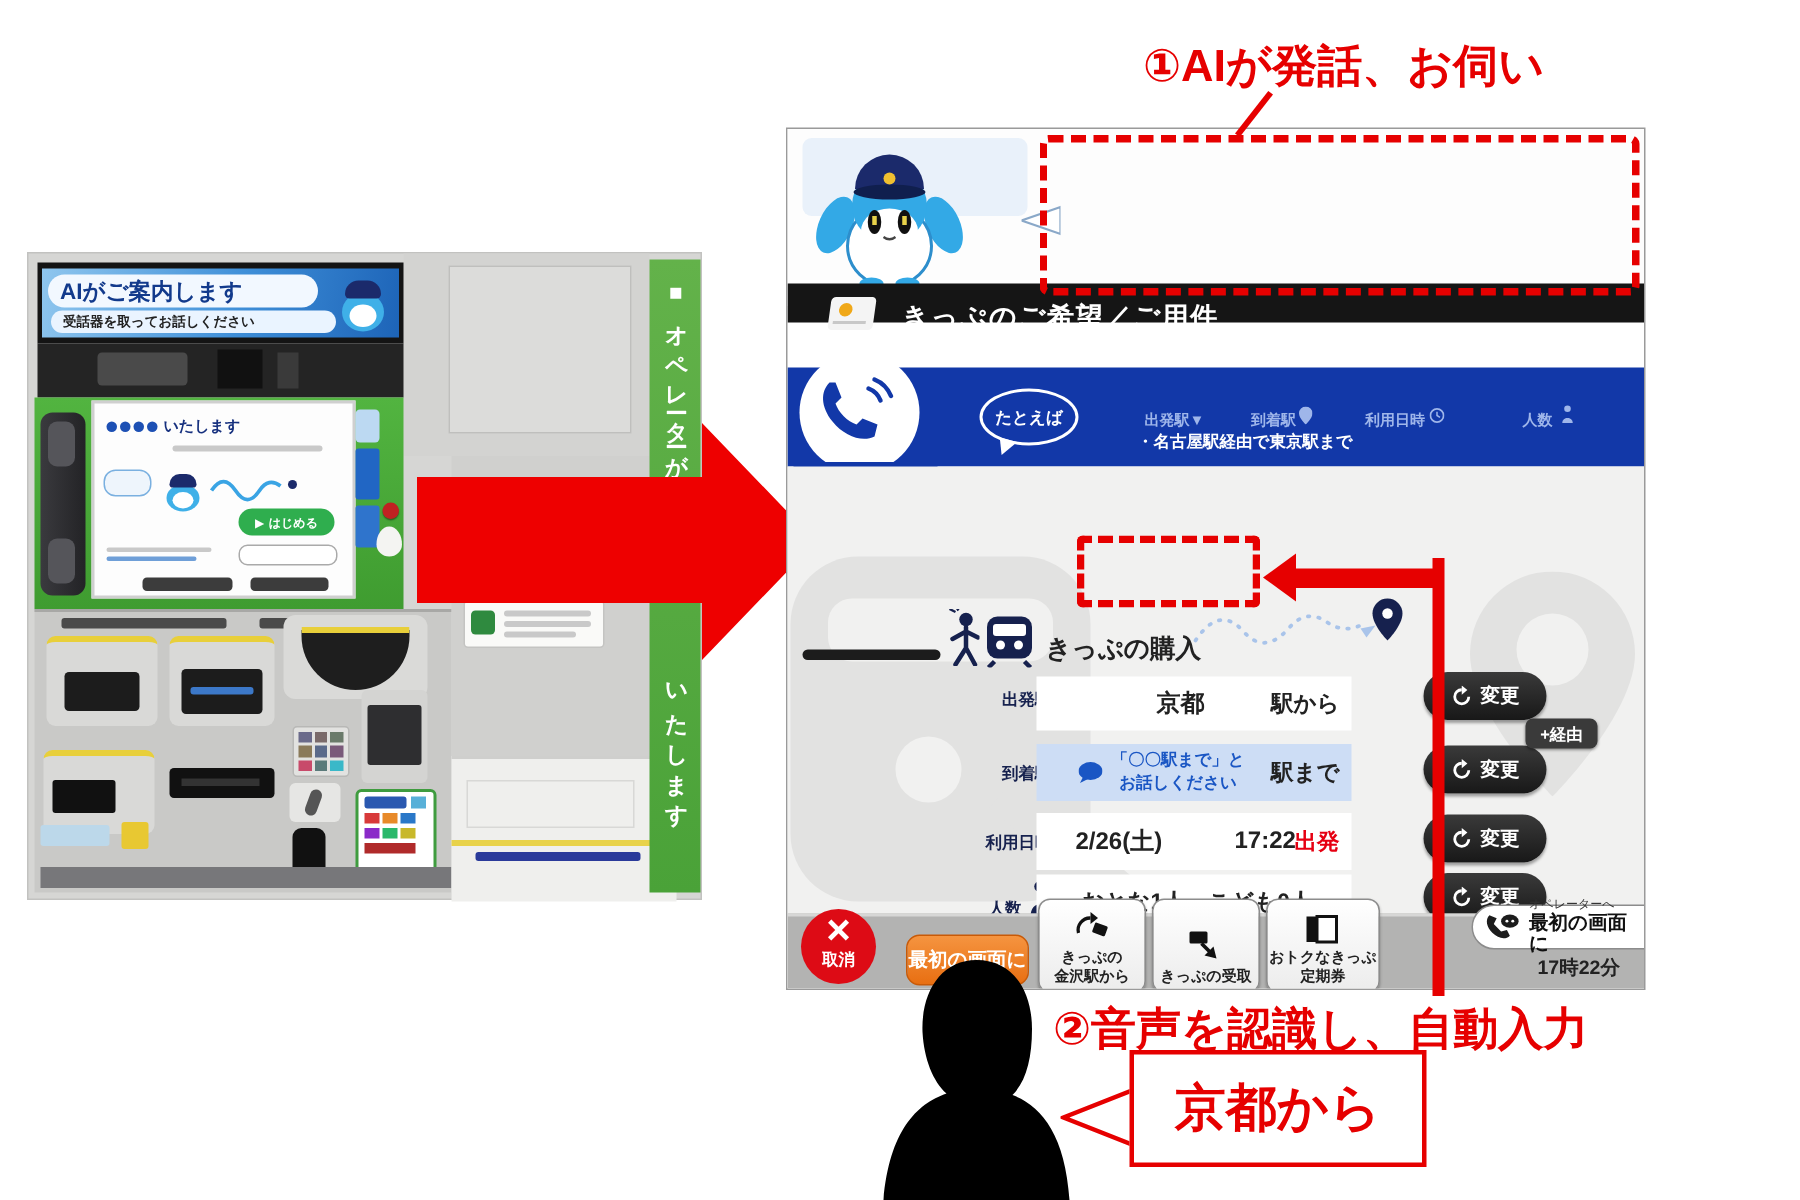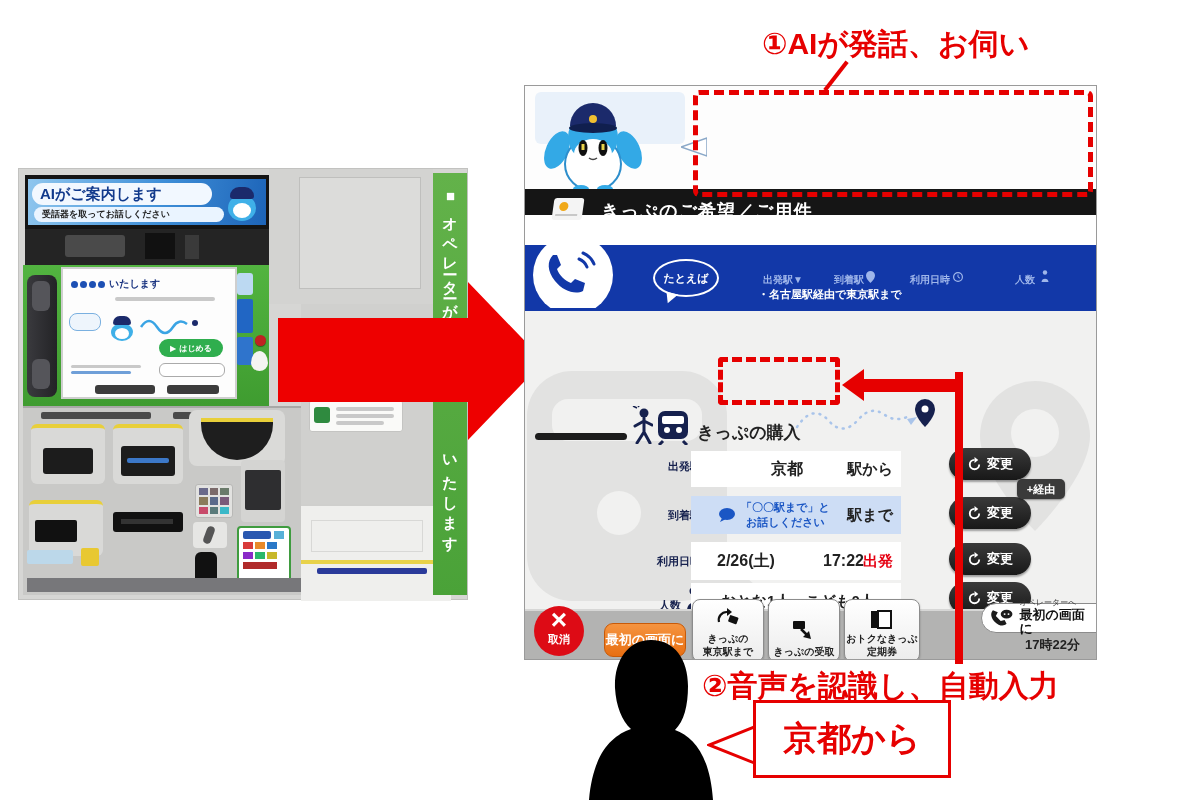--- a/index.html
+++ b/index.html
@@ -410,21 +410,21 @@
               border-radius:9px;color:#fff;font-size:13px;display:flex;align-items:center;justify-content:center;white-space:nowrap;overflow:hidden;">
     <span>最初の画面に</span>
   </div>
 
   <div class="a tabbtn" style="left:167px;top:513px;width:70px;height:58px;">
     <svg width="26" height="24" viewBox="0 0 26 24" style="margin-bottom:1px;">
       <path d="M4 14 a8 8 0 0 1 8-10" fill="none" stroke="#111" stroke-width="2.2"></path>
           <polygon points="12,0 12,8 17,4" fill="#111"></polygon>
       <rect x="14" y="8" width="9" height="7" rx="1" fill="#111" transform="rotate(20 18 11)"></rect>
     </svg>
-    <div class="tabtxt"><span>きっぷの</span><br><span>東京駅まで</span></div>
+    <div class="tabtxt"><span>きっぷの</span><br><span>金沢駅から</span></div>
   </div>
   <div class="a tabbtn" style="left:319px;top:513px;width:74px;height:58px;">
     <svg width="26" height="24" viewBox="0 0 26 24" style="margin-bottom:1px;">
       <rect x="2" y="3" width="13" height="17" fill="#111"></rect>
       <rect x="9" y="3" width="13" height="17" fill="#fff" stroke="#111" stroke-width="2"></rect>
     </svg>
     <div class="tabtxt"><span>おトクなきっぷ</span><br><span>定期券</span></div>
   </div>
   <div class="a tabbtn" style="left:243px;top:513px;width:70px;height:58px;">
     <svg width="26" height="26" viewBox="0 0 26 26" style="margin-bottom:1px;">

